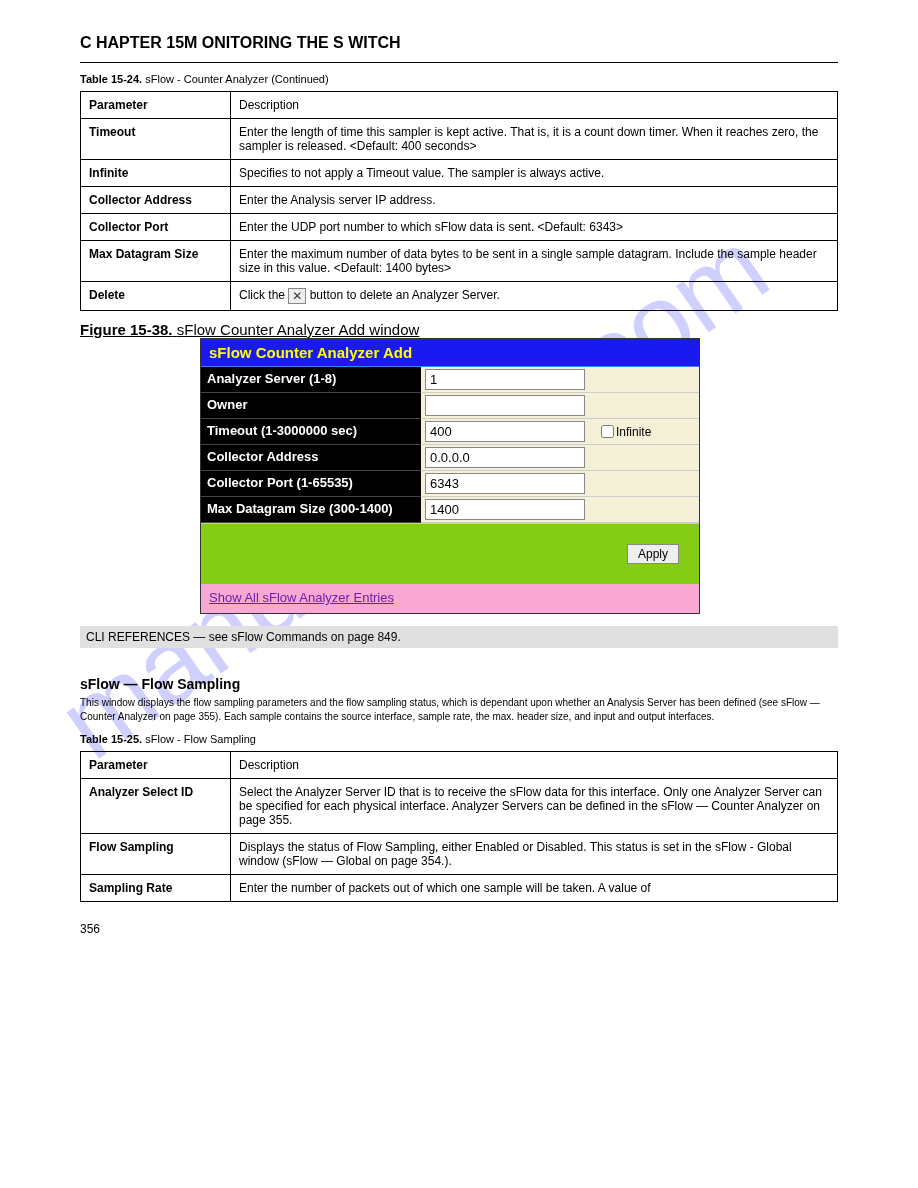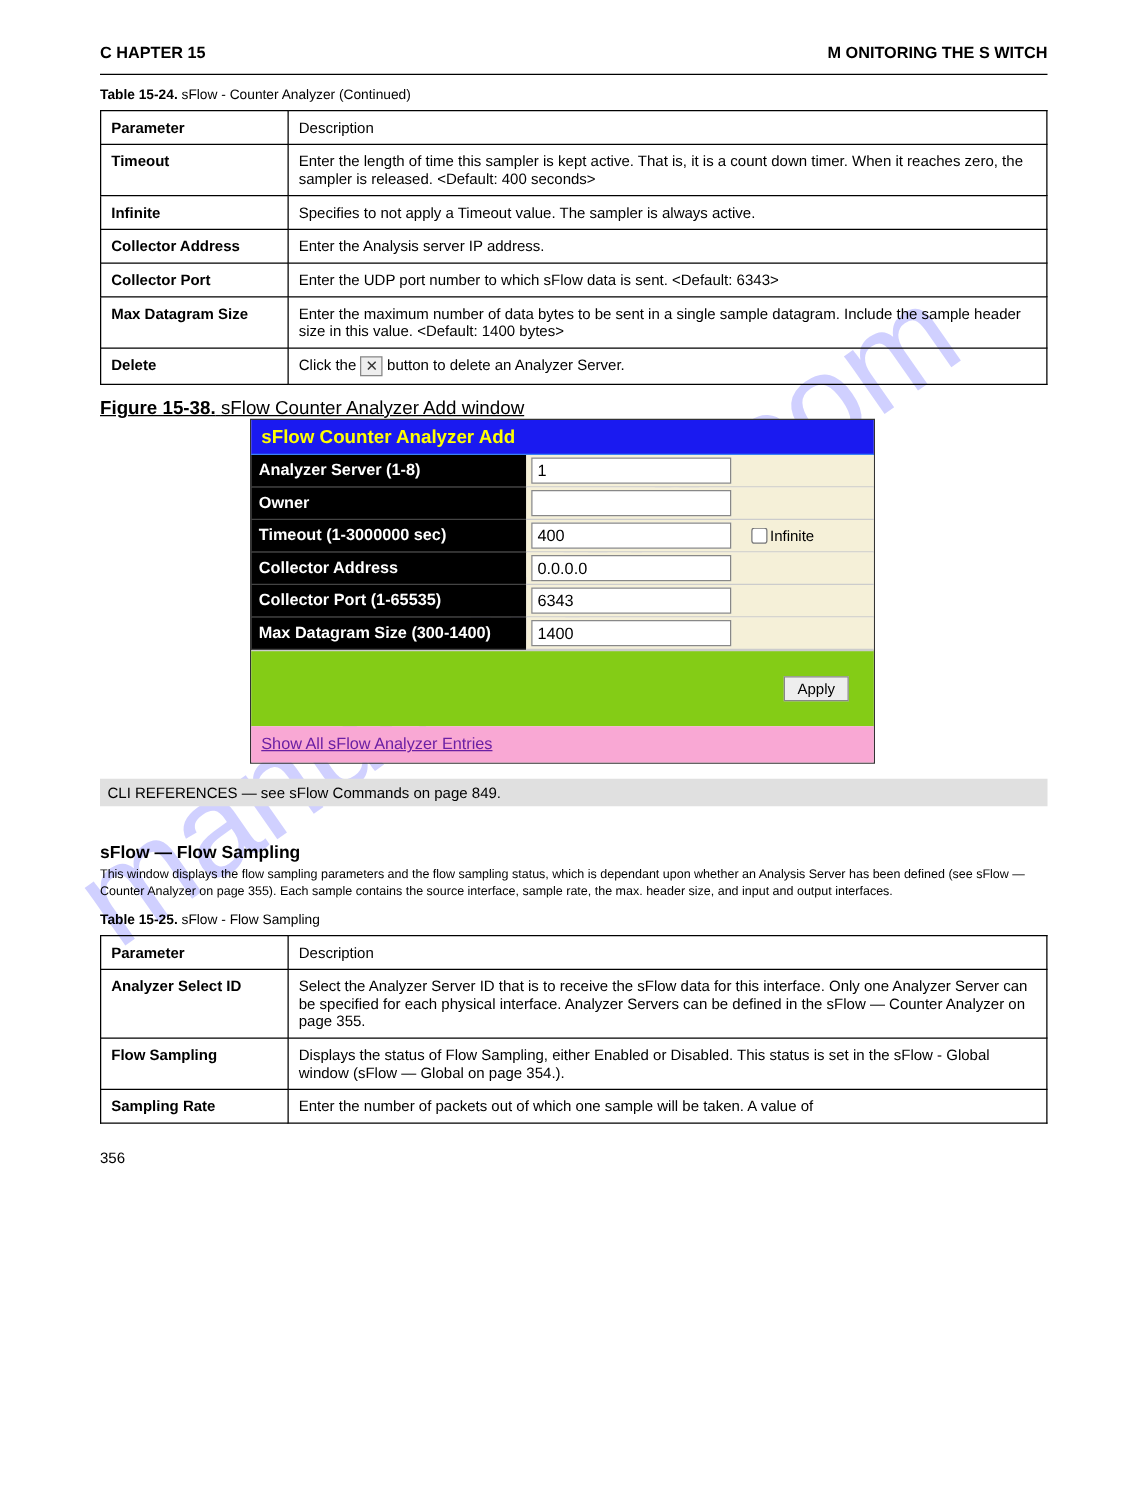--- a/index.html
+++ b/index.html
@@ -7,21 +7,21 @@
       width: 918px;
       font-family: Arial, sans-serif;
       font-size: 13px;
       color: #000;
       background: #fff;
       position: relative;
       padding: 0;
     }
     .page { padding: 40px 80px 30px 80px; position: relative; }
     .hr-top { border-top: 1.5px solid #000; margin-bottom: 10px; }
-    .header-line { display: flex; justify-content: space-between; font-size: 13px; margin-top: -6px; margin-bottom: 10px; }
+    .header-line { display: flex; font-size: 16px; margin-top: -6px; margin-bottom: 10px; }
     .header-left { font-weight: bold; }
     .header-right { font-weight: bold; }
     .table-caption { font-size: 11px; margin: 4px 0 6px 0; }
     table.spec { width: 100%; border-collapse: collapse; margin-bottom: 10px; }
     table.spec td { border: 1px solid #000; padding: 6px 8px; vertical-align: top; font-size: 12px; }
     table.spec td.label { width: 150px; font-weight: bold; }
     .delete-x {
       display: inline-block; width: 18px; height: 16px; line-height: 14px;
       text-align: center; border: 1px solid #888; background: #eee;
       font-family: Arial; font-size: 12px; color: #333; vertical-align: middle;

